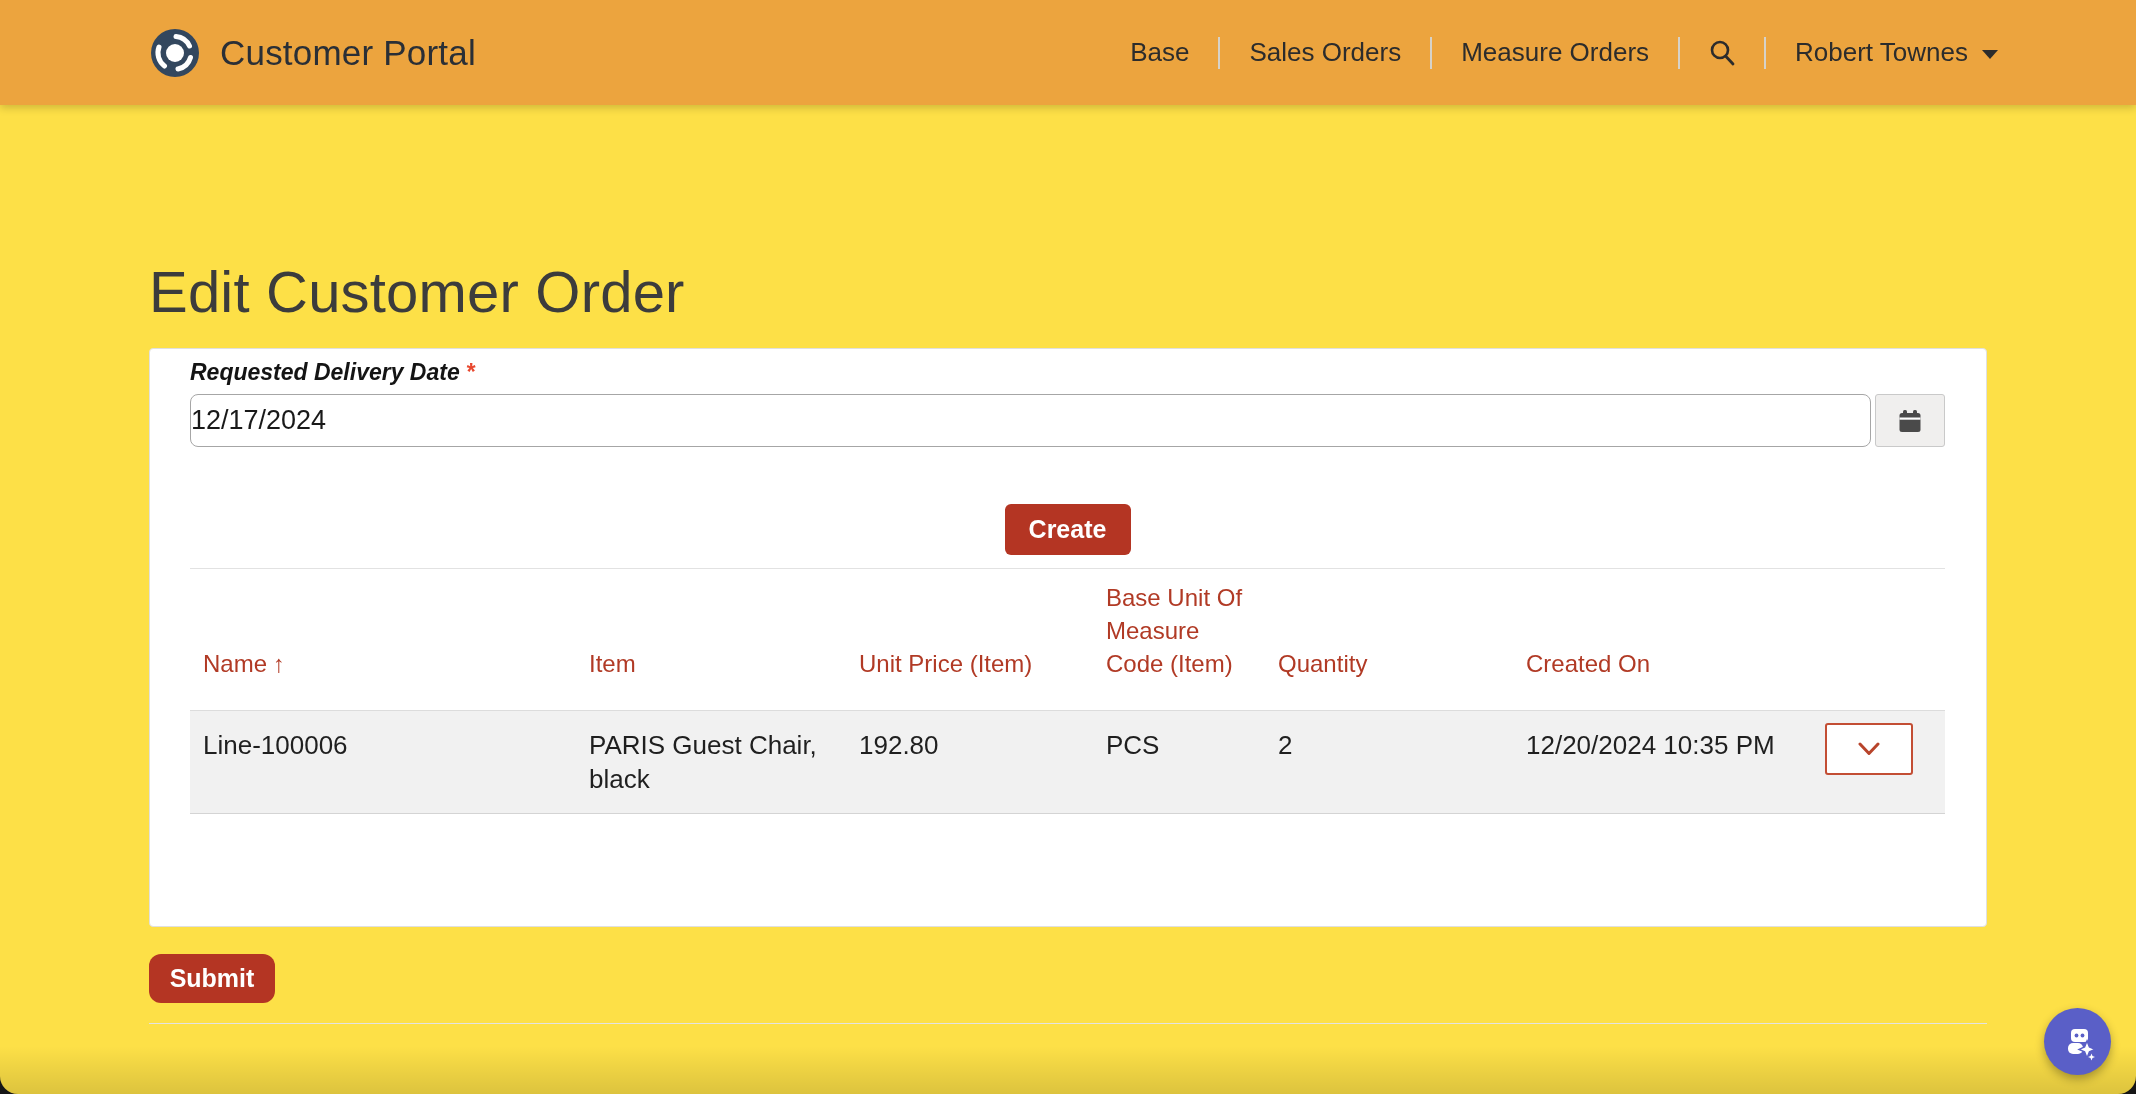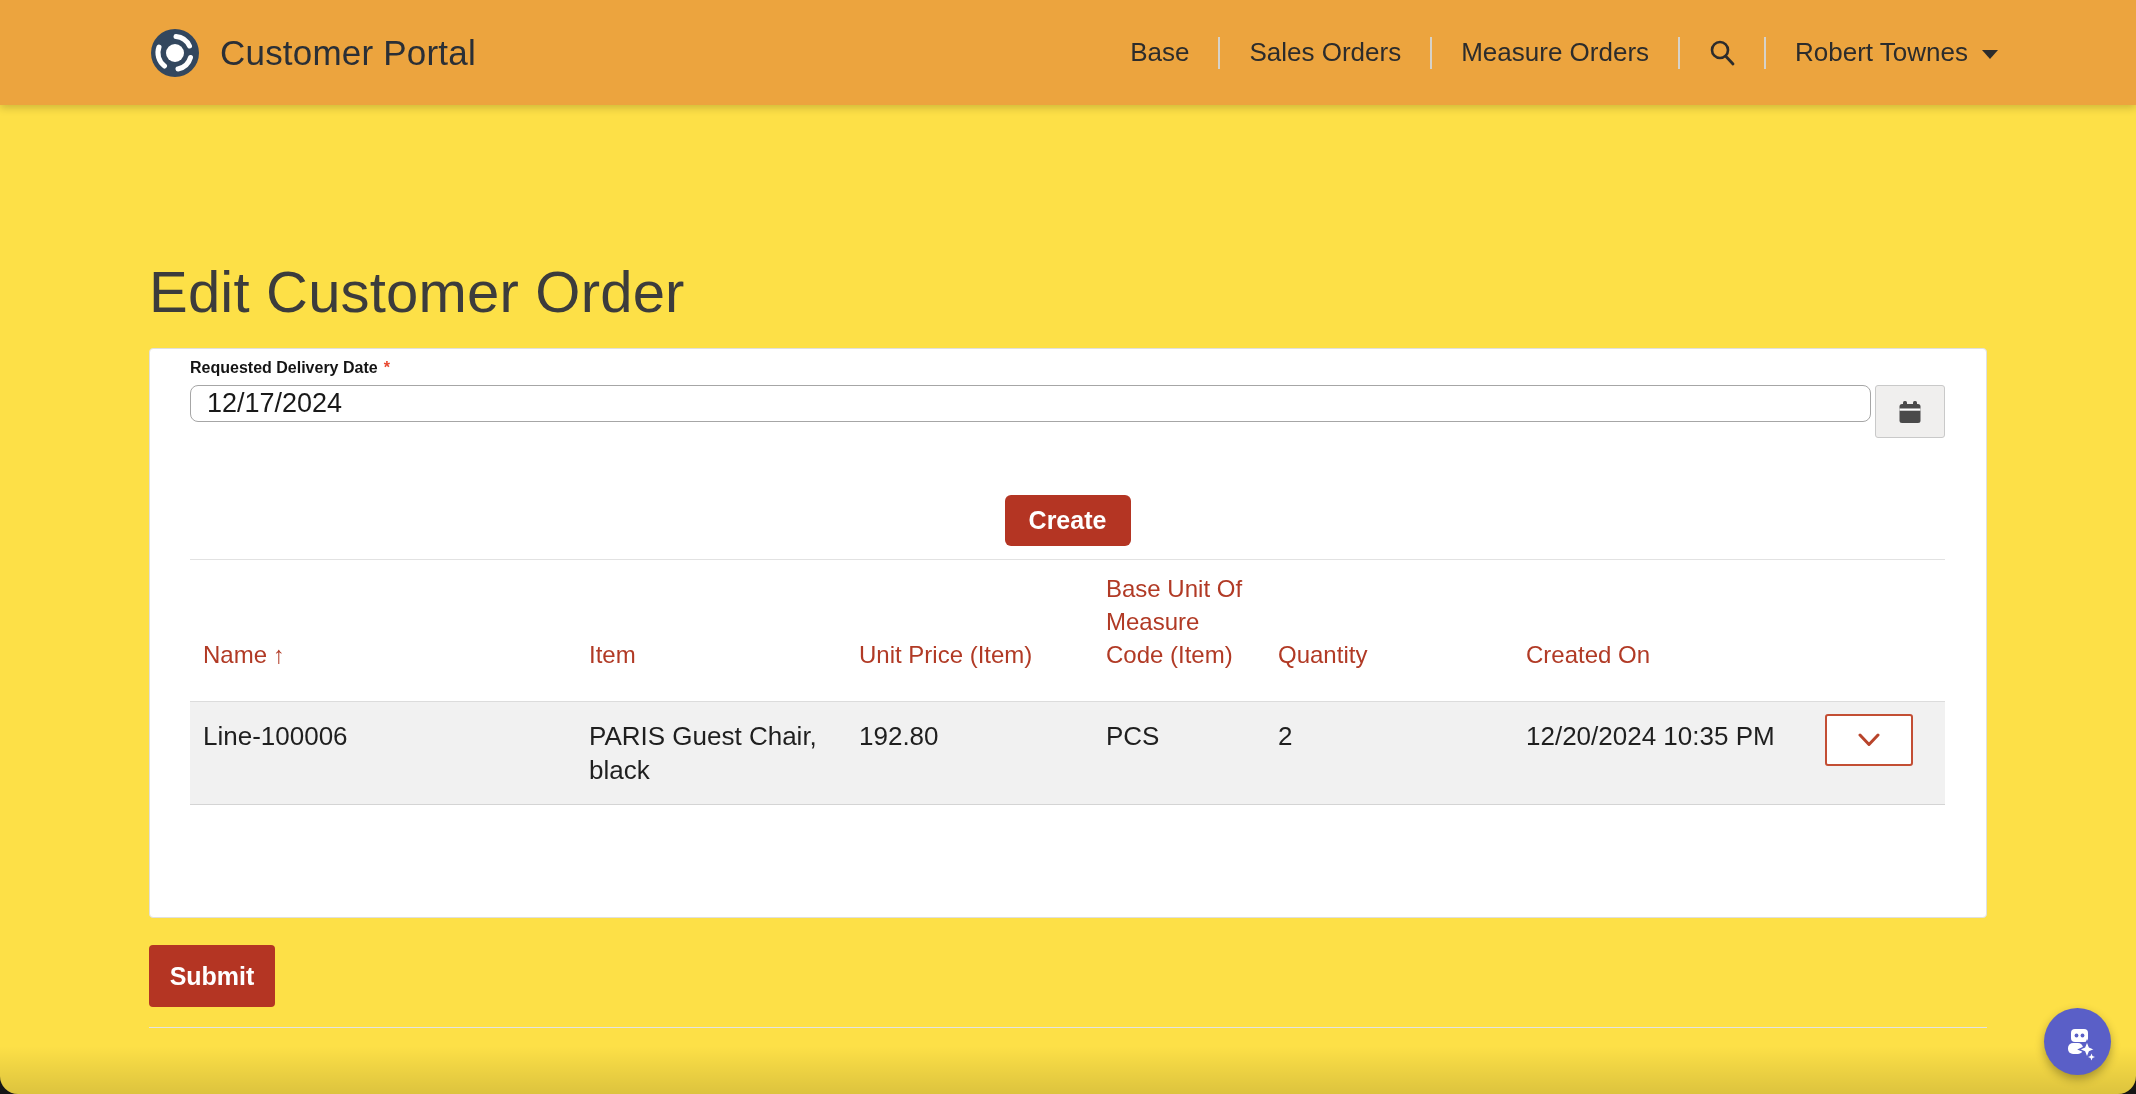--- a/index.html
+++ b/index.html
@@ -55,29 +55,29 @@
   .page-title {
     margin-top: 153px; margin-bottom: 23px;
     font-size: 58px; font-weight: 400; color: #3c3c3c; letter-spacing: 0.2px;
   }
 
   .form-panel {
     border: 1px solid #e0e0e0; border-radius: 4px;
     background: #fff;
     padding: 10px 41px 0 40px;
   }
-  .field-label { font-size: 16px; font-weight: 700; color: #141414; }
+  .field-label { font-size: 23px; font-weight: 700; color: #141414; font-style: italic; }
   .required-star { color: #e8482f; font-weight: 700; margin-left: 6px; }
 
   .input-group { display: flex; align-items: stretch; margin-top: 8px; }
   .date-input {
-    flex: 1; height: 37px;
+    flex: 1; height: 53px;
     border: 1px solid #a6a6a6; border-radius: 8px;
     font-family: "Liberation Sans", sans-serif;
-    font-size: 27px; color: #191919; padding: 0 16px;
+    font-size: 27px; color: #191919; padding: 0 0;
     background: #fff; outline: none;
   }
   .calendar-button {
     width: 70px; height: 53px; margin-left: 4px;
     background: #f0efee; border: 1px solid #c9c9c9; border-radius: 3px;
     display: flex; align-items: center; justify-content: center;
     cursor: pointer;
   }
 
   .create-row { margin-top: 57px; display: flex; justify-content: center; }
@@ -106,21 +106,21 @@
   td.action-cell { padding: 12px 0 12px 0; }
   .row-expand-button {
     width: 88px; height: 52px;
     background: #ffffff; border: 2px solid #c34e34; border-radius: 3px;
     display: flex; align-items: center; justify-content: center;
     cursor: pointer;
   }
   .grid-spacer { height: 112px; }
 
   .actions-row { padding: 27px 0 0 0; }
-  .submit-button { width: 126px; height: 62px; border-radius: 4px; }
+  .submit-button { width: 126px; height: 49px; border-radius: 12px; }
   .bottom-rule { border: none; border-top: 1px solid #e3e3e3; margin-top: 20px; }
 
   
   .chat-fab {
     position: absolute; left: 2044px; top: 1008px;
     width: 67px; height: 67px; border-radius: 50%;
     background: #5a5fc7; border: none; cursor: pointer;
     display: flex; align-items: center; justify-content: center;
     box-shadow: 0 4px 10px rgba(0,0,0,0.3);
     z-index: 20;

